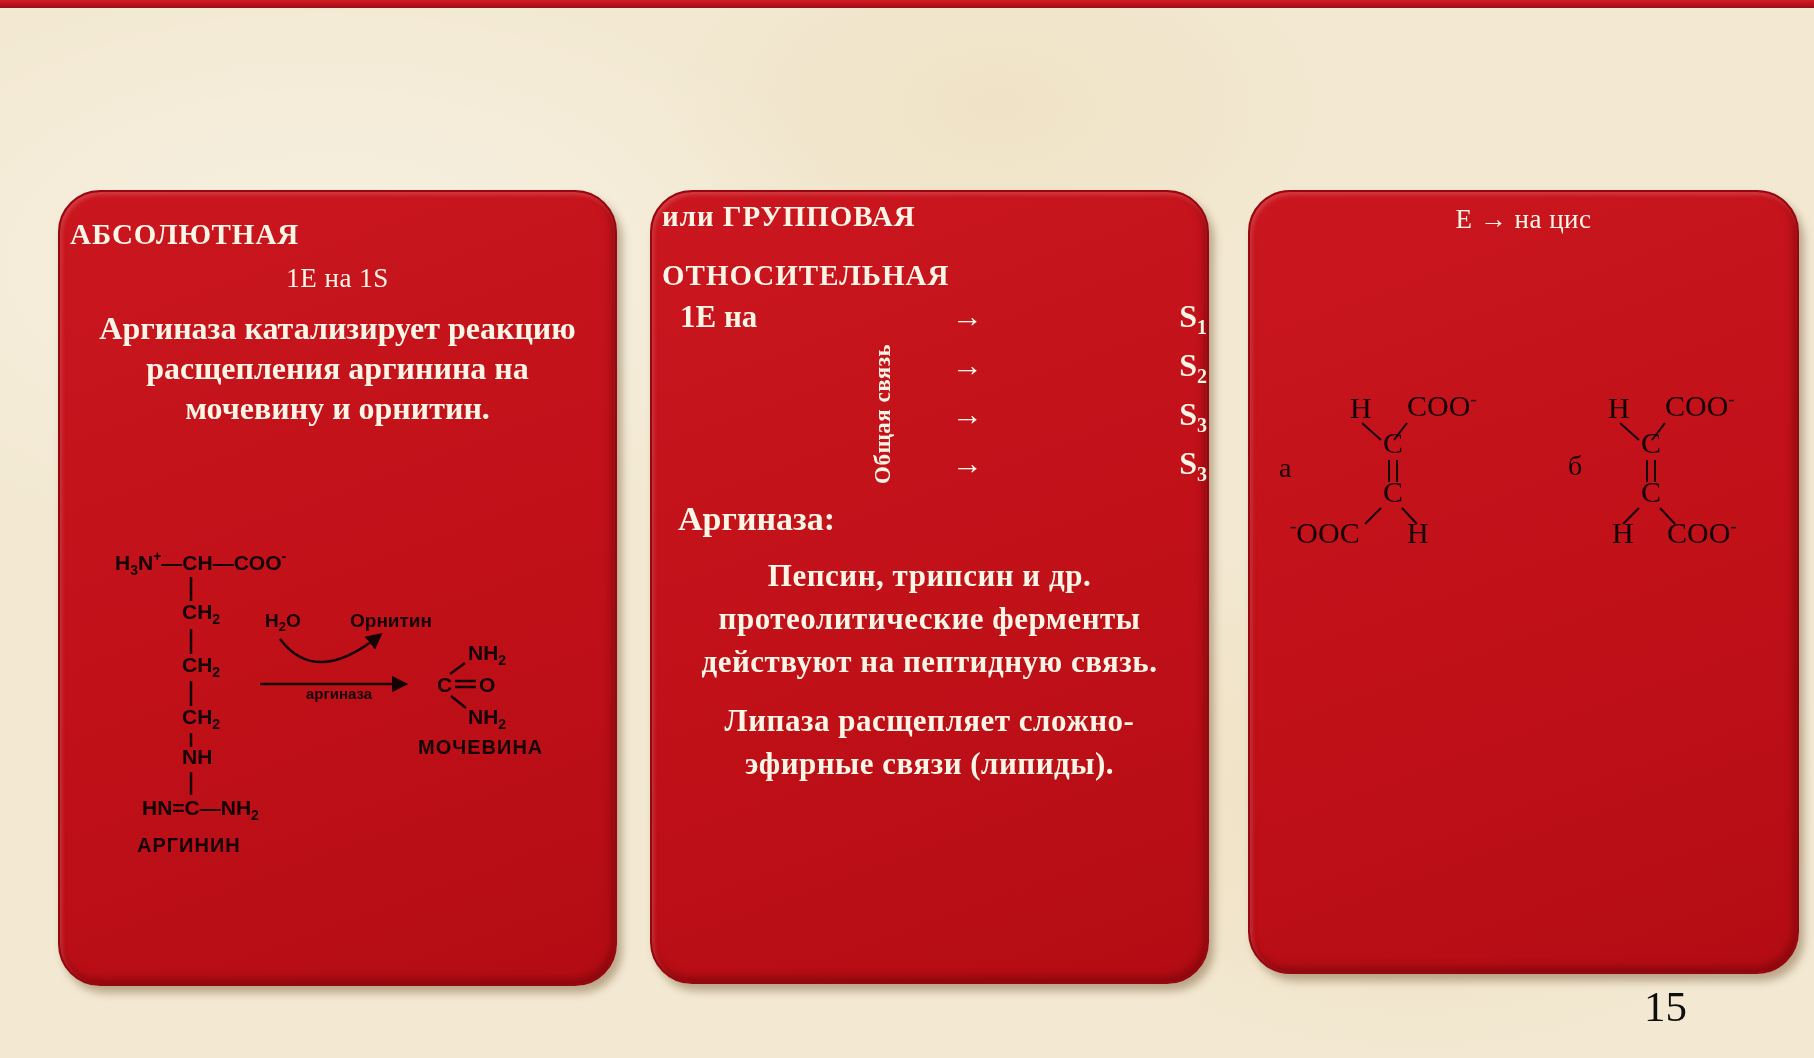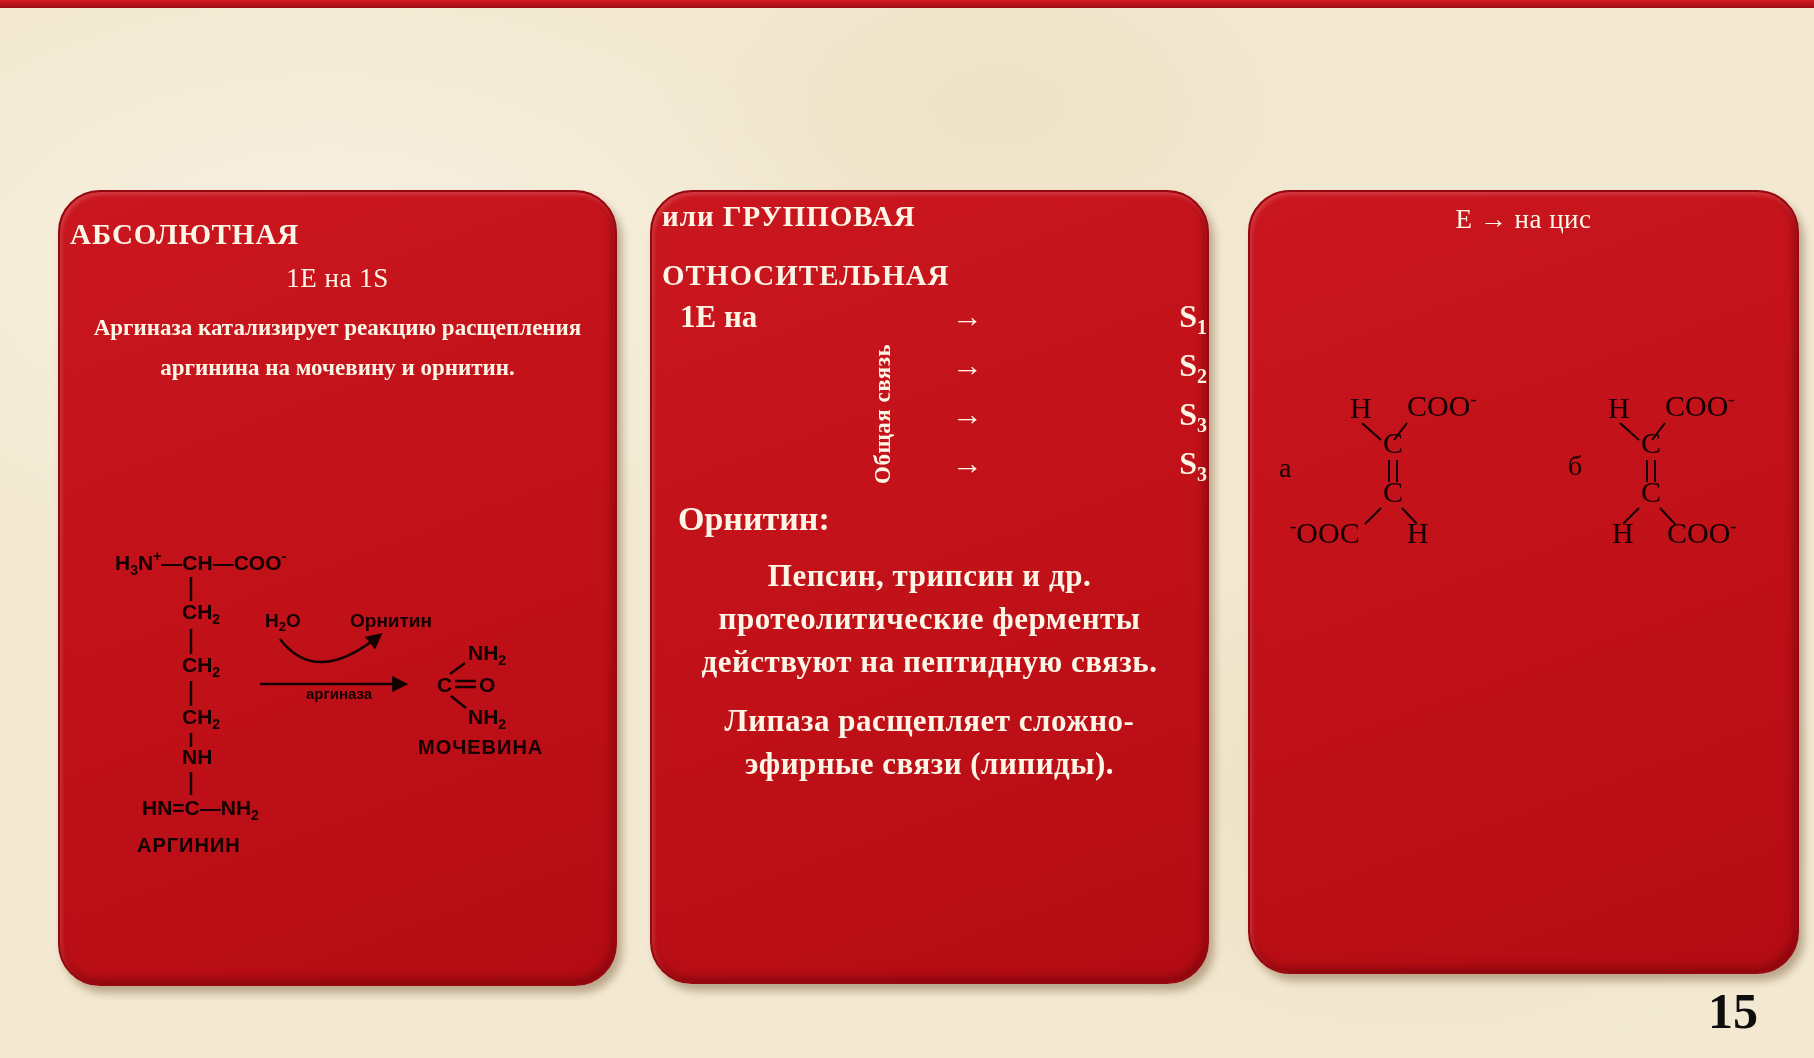--- a/index.html
+++ b/index.html
@@ -26,21 +26,21 @@
     position:absolute;top:190px;border-radius:42px;color:#fdf6e7;
     background:linear-gradient(160deg,#ca161f 0%,#c01018 55%,#b40c14 100%);
     border:2px solid #95080f;
     box-shadow:inset 2px 3px 4px rgba(255,160,160,.28), inset -3px -5px 8px rgba(95,0,6,.5), 5px 7px 9px rgba(115,85,50,.45);
   }
   .card1{left:58px;width:555px;height:792px;}
   .card2{left:650px;width:555px;height:790px;}
   .card3{left:1248px;width:547px;height:780px;}
   .card h2{margin:26px 10px 0;font-size:29px;letter-spacing:1px;font-weight:bold;}
   .card .sub{text-align:center;font-size:27px;font-weight:normal;margin-top:12px;letter-spacing:.5px;}
-  .body-text{margin:14px 22px 0;text-align:center;font-size:23px;line-height:40px;font-weight:bold;}
+  .body-text{margin:14px 22px 0;text-align:center;font-size:32px;line-height:40px;font-weight:bold;}
   
   .s-block{margin-top:6px;padding-left:28px;}
   .s-row{display:flex;align-items:baseline;font-weight:bold;height:49px;font-size:31px;justify-content:space-between;}
   .s-prefix{display:inline-block;width:97px;}
   .s-arrow{display:inline-block;width:52px;}
   .s-name{font-size:32px;}
   .s-name sub{font-size:20px;}
   .vlabel{position:absolute;left:218px;top:292px;transform:rotate(-90deg);transform-origin:0 0;
     font-size:23px;font-weight:bold;white-space:nowrap;letter-spacing:.5px;}
   .example{margin:6px 0 0 26px;font-size:34px;font-weight:bold;}
@@ -54,21 +54,21 @@
   .chem-sup{font-size:14px;}
   .chem-sm{font-family:"Liberation Sans",sans-serif;font-weight:bold;font-size:19px;fill:#150000;}
   .chem-subsm{font-size:13px;}
   .chem-xs{font-family:"Liberation Sans",sans-serif;font-weight:bold;font-size:15px;fill:#150000;}
   .chem-label{font-family:"Liberation Sans",sans-serif;font-weight:bold;font-size:20px;letter-spacing:1px;fill:#150000;}
   .bond{stroke:#150000;stroke-width:2.5;fill:none;}
   .bond3{stroke:#140000;stroke-width:2;fill:none;}
   .ser{font-family:"Liberation Serif",serif;font-size:30px;fill:#140000;}
   .ser-sup{font-size:19px;}
   .ser-label{font-family:"Liberation Serif",serif;font-size:28px;fill:#140000;}
-  .page-num{position:absolute;left:1708px;top:982px;font-size:50px;font-weight:bold;color:#0e0e0e;}
+  .page-num{position:absolute;left:1644px;top:982px;font-size:43px;font-weight:normal;color:#0e0e0e;}
 </style>
 </head>
 <body>
 
 <div class="slide">
   <div class="top-strip"></div>
 
 
   <section class="card card1">
     <h2>АБСОЛЮТНАЯ</h2>
@@ -158,21 +158,21 @@
           <span class="s-name"><span>S</span><sub>3</sub></span>
       </div>
       <div class="s-row">
         <span class="s-prefix"></span>
           <span class="s-arrow">→</span>
           <span class="s-name"><span>S</span><sub>3</sub></span>
       </div>
     </div>
     <div class="vlabel">Общая связь</div>
 
-    <div class="example">Орнитин:</div>
+    <div class="example">Аргиназа:</div>
     <p class="para">Пепсин, трипсин и др. протеолитические ферменты действуют на пептидную связь.</p>
     <p class="para">Липаза расщепляет сложно-эфирные связи (липиды).</p>
   </section>
 
   <section class="card card3">
     <div class="sub">Е → на цис</div>
 
     <svg class="diag diag3" width="547" height="185" viewBox="0 0 547 185">
 
       <text class="ser" x="100" y="36">H</text>

